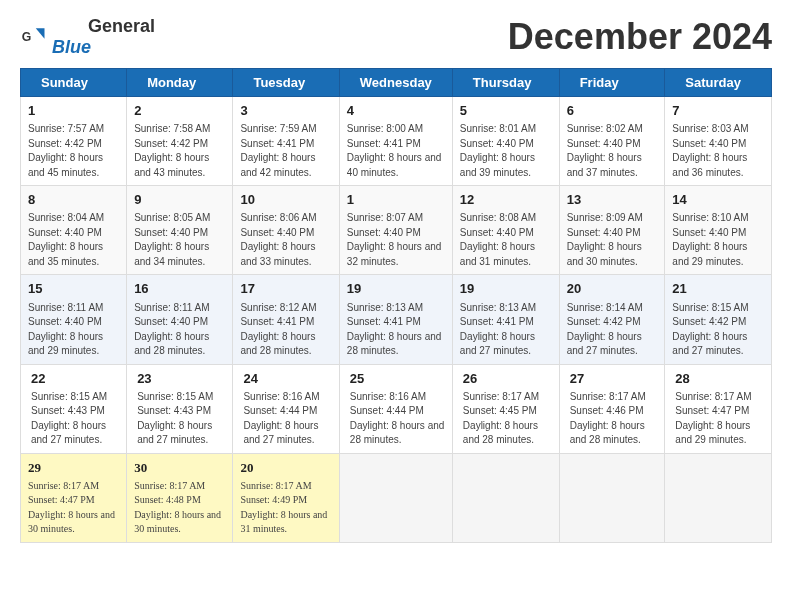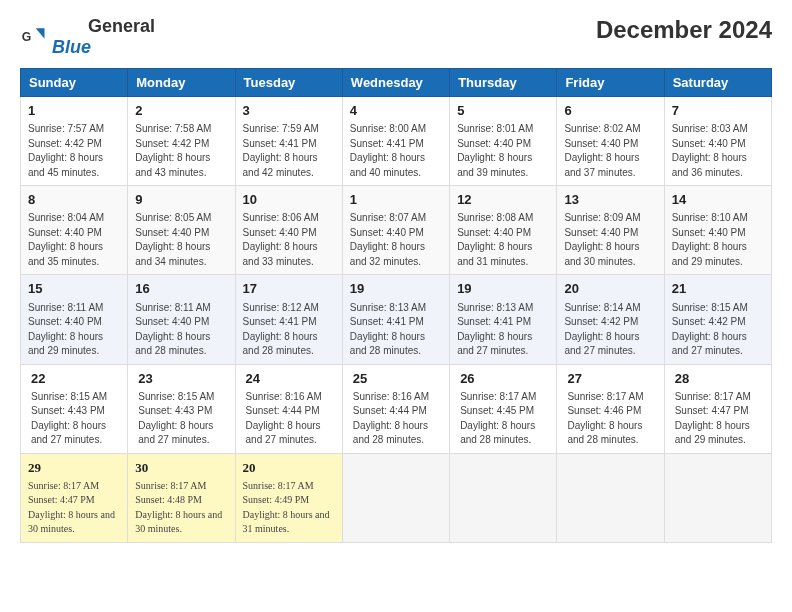--- a/index.html
+++ b/index.html
@@ -34,38 +34,38 @@
       font-style: italic;
     }
     .logo-icon {
       width: 28px;
       height: 28px;
     }
     .title-area {
       text-align: right;
     }
     .month-title {
-      font-size: 24px;
+      font-size: 36px;
       font-weight: bold;
       color: #333;
     }
     .location-title {
       font-size: 16px;
       color: #555;
     }
     .calendar-table {
       width: 100%;
       border-collapse: collapse;
       border: 1px solid #ccc;
     }
     .calendar-table th {
       background: #1a6db5;
       color: #fff;
       text-align: left;
-      padding: 6px 8px;
+      padding: 6px 20px;
       font-size: 13px;
       font-weight: bold;
       border: 1px solid #1a5a9a;
     }
     .calendar-table td {
       vertical-align: top;
       padding: 5px 7px;
       font-size: 10.5px;
       color: #333;
       border: 1px solid #ddd;

